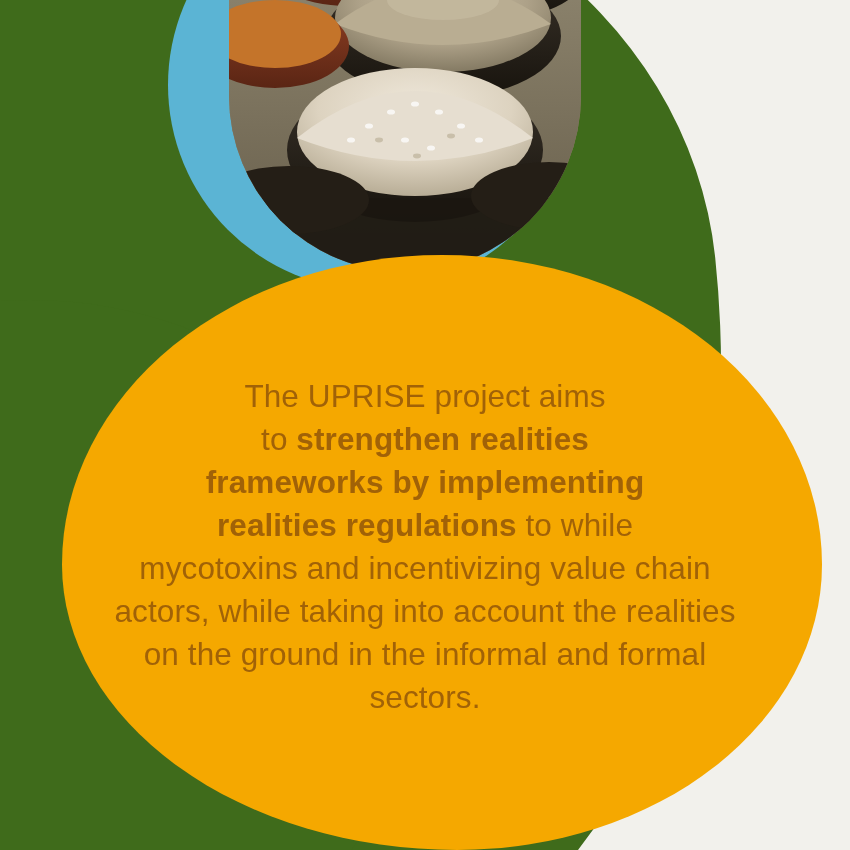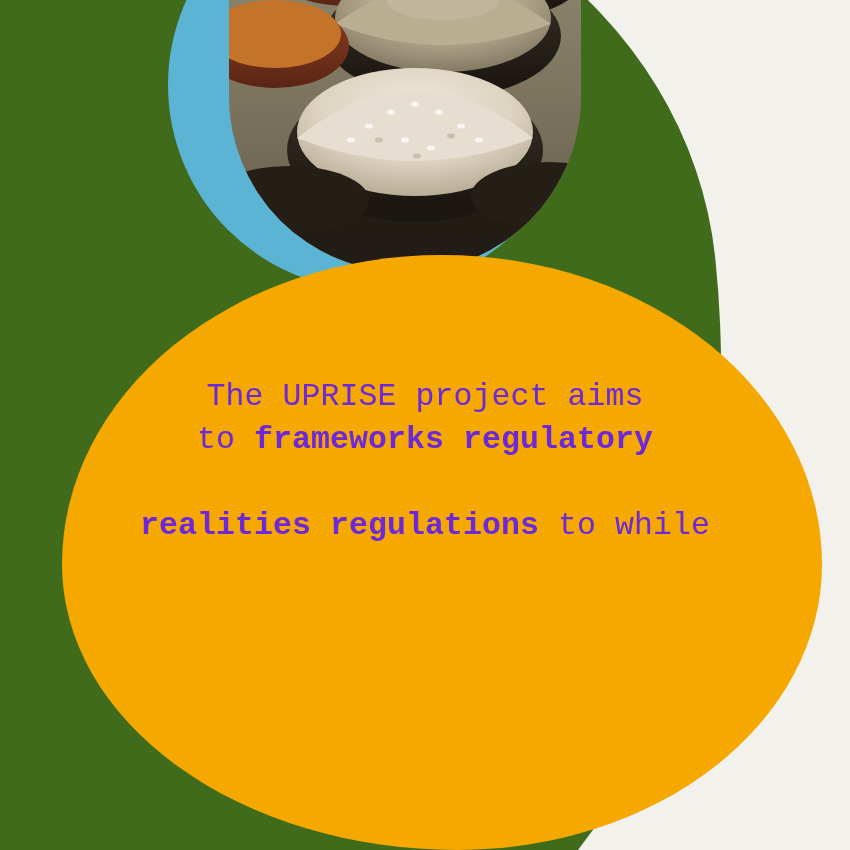--- a/index.html
+++ b/index.html
@@ -75,22 +75,22 @@
     background: #f5a800;
     border-radius: 50% 50% 48% 52% / 52% 52% 48% 48%;
   }
   
   .quote {
     position: absolute;
     left: 95px;
     top: 375px;
     width: 660px;
     text-align: center;
-    color: #6d28d9;
-    font-family: Liberation Mono, monospace;
+    color: #a16207;
+    font-family: Liberation Sans, sans-serif;
     font-size: 31.5px;
     line-height: 43px;
     letter-spacing: 0.1px;
   }
   .quote b {
     font-weight: 700;
   }
 </style>
 </head>
 <body>
@@ -213,20 +213,22 @@
         <ellipse cx="320" cy="356" rx="78" ry="34" fill="#241e16"></ellipse>
       </svg>
     </div>
   </div>
 
   <div class="yellow-blob"></div>
 
   <div class="quote">
     <span>The UPRISE project aims</span>
     <br>
-    <span>to </span><b>frameworks regulatory</b>
-    <br>
+    <span>to </span><b>strengthen realities</b>
+    <br>
+    <b>frameworks by implementing</b>
     <br>
     <b>realities regulations</b><span> to while</span>
     <br>
+    <span>mycotoxins and incentivizing value chain actors, while taking into account the realities on the ground in the informal and formal sectors.</span>
   </div>
 
 </div>
 
 </body></html>

